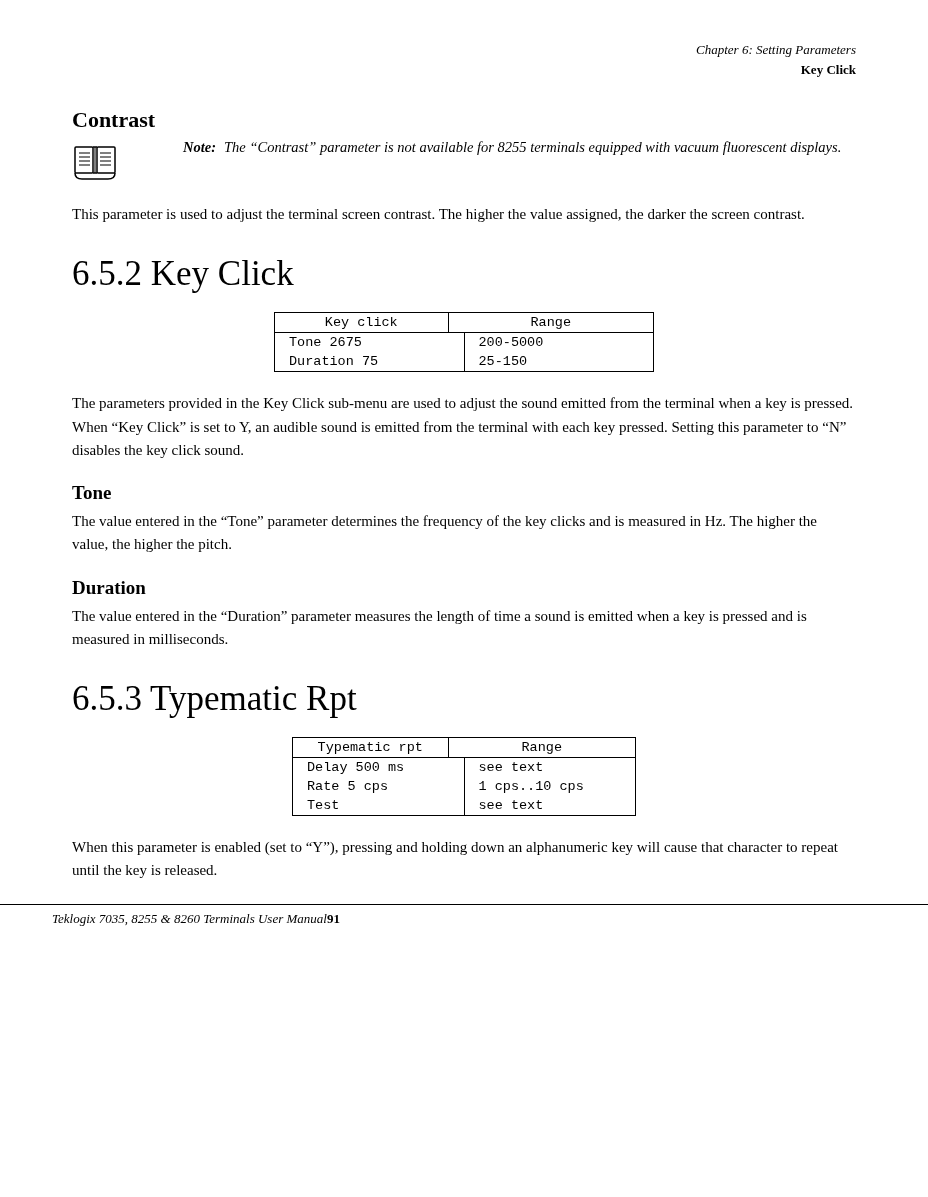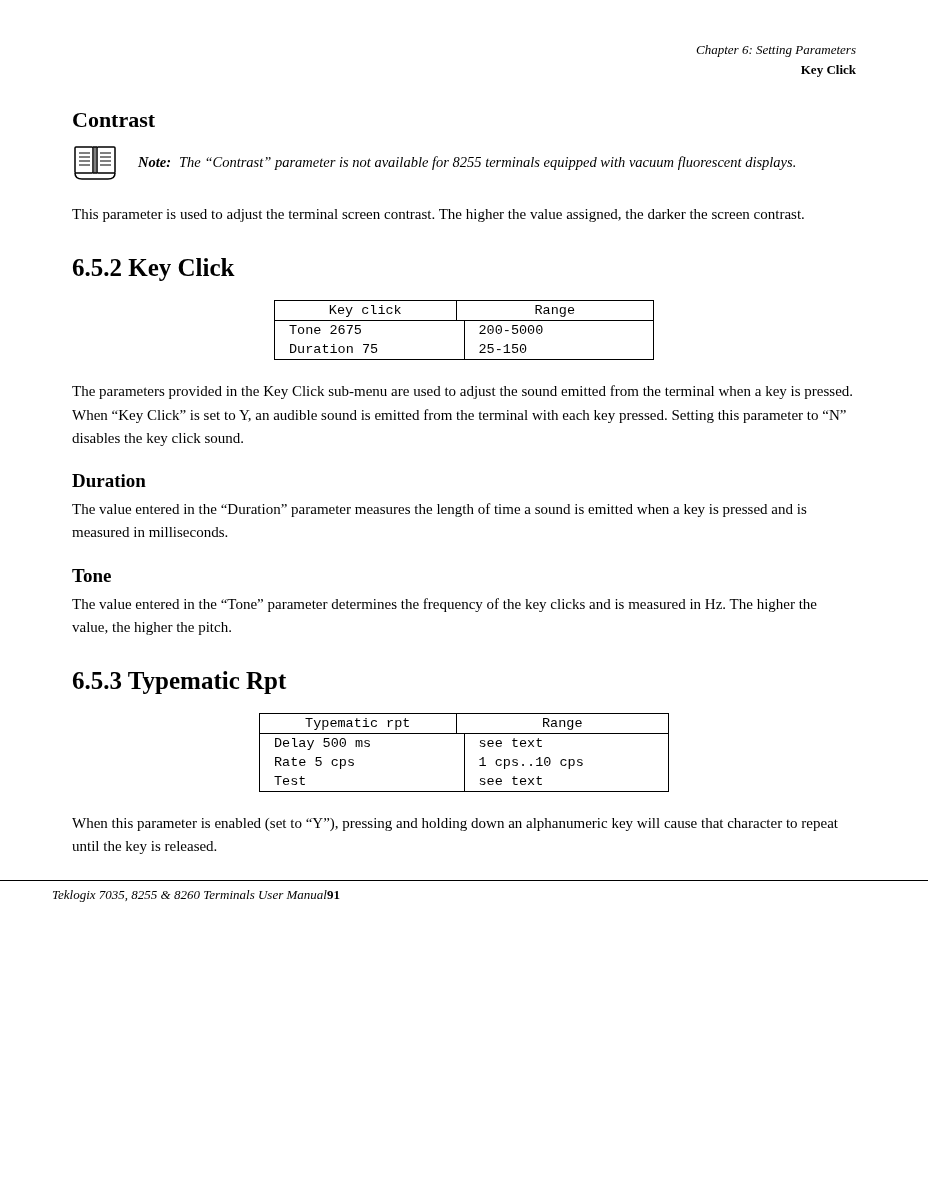--- a/index.html
+++ b/index.html
@@ -33,22 +33,22 @@
     }
 
     
     .section-title-small {
       font-size: 22px;
       font-weight: bold;
       margin-top: 18px;
     }
 
     .section-title-large {
-      font-size: 25px;
-      font-weight: bold;
+      font-size: 35px;
+      font-weight: normal;
       margin-bottom: 14px;
       margin-top: 28px;
     }
 
     .subsection-title {
       font-size: 19px;
       font-weight: bold;
       margin-top: 20px;
       margin-bottom: 6px;
     }
@@ -56,23 +56,24 @@
     
     .body-text {
       font-size: 15px;
       line-height: 1.55;
       margin-bottom: 12px;
     }
 
     
     .note-block {
       display: flex;
-      align-items: center;
+      align-items: flex-start;
       margin-bottom: 14px;
       margin-top: 4px;
+      gap: 45px;
     }
     .note-icon {
       width: 52px;
       min-width: 52px;
       margin-right: 14px;
       margin-top: 2px;
     }
     .note-icon svg {
       width: 46px;
       height: 46px;
@@ -141,21 +142,21 @@
       font-size: 13.5px;
       padding: 2px 8px;
     }
     .top-header-right {
       flex: 1;
       display: flex;
       align-items: center;
       justify-content: center;
       font-family: "Courier New", Courier, monospace;
       font-size: 13.5px;
-      padding: 2px 16px;
+      padding: 2px 24px;
       border-left: 1.5px solid #000;
     }
     .data-row {
       display: flex;
       font-family: "Courier New", Courier, monospace;
       font-size: 13.5px;
     }
     .data-row + .data-row {
       border-top: none;
       align-items: flex-end;
@@ -234,34 +235,34 @@
           <div class="data-cell-left">Duration       75</div>
           <div class="data-cell-right">25-150</div>
         </div>
       </div>
     </div>
 
     <p class="body-text">The parameters provided in the Key Click sub-menu are used to adjust the sound emitted from the terminal when a key is pressed. When “Key Click” is set to Y, an audible sound is emitted from the terminal with each key pressed. Setting this parameter to “N” disables the key click sound.</p>
   </div>
 
   <div>
+    <div class="subsection-title">Tone</div>
+    <p class="body-text">The value entered in the “Tone” parameter determines the frequency of the key clicks and is measured in Hz. The higher the value, the higher the pitch.</p>
+  </div>
+
+  <div>
     <div class="subsection-title">Duration</div>
     <p class="body-text">The value entered in the “Duration” parameter measures the length of time a sound is emitted when a key is pressed and is measured in milliseconds.</p>
   </div>
 
   <div>
-    <div class="subsection-title">Tone</div>
-    <p class="body-text">The value entered in the “Tone” parameter determines the frequency of the key clicks and is measured in Hz. The higher the value, the higher the pitch.</p>
-  </div>
-
-  <div>
     <div class="section-title-large">6.5.3   Typematic  Rpt</div>
 
     <div class="terminal-box-wrapper">
-      <div class="box-outer" style="width:410px;">
+      <div class="box-outer" style="width:344px;">
         <div class="top-header-row">
           <div class="top-header-left">Typematic rpt</div>
           <div class="top-header-right">Range</div>
         </div>
         <div class="data-row">
           <div class="data-cell-left">Delay   500 ms</div>
           <div class="data-cell-right">see text</div>
         </div>
         <div class="data-row">
           <div class="data-cell-left">Rate    5 cps</div>

